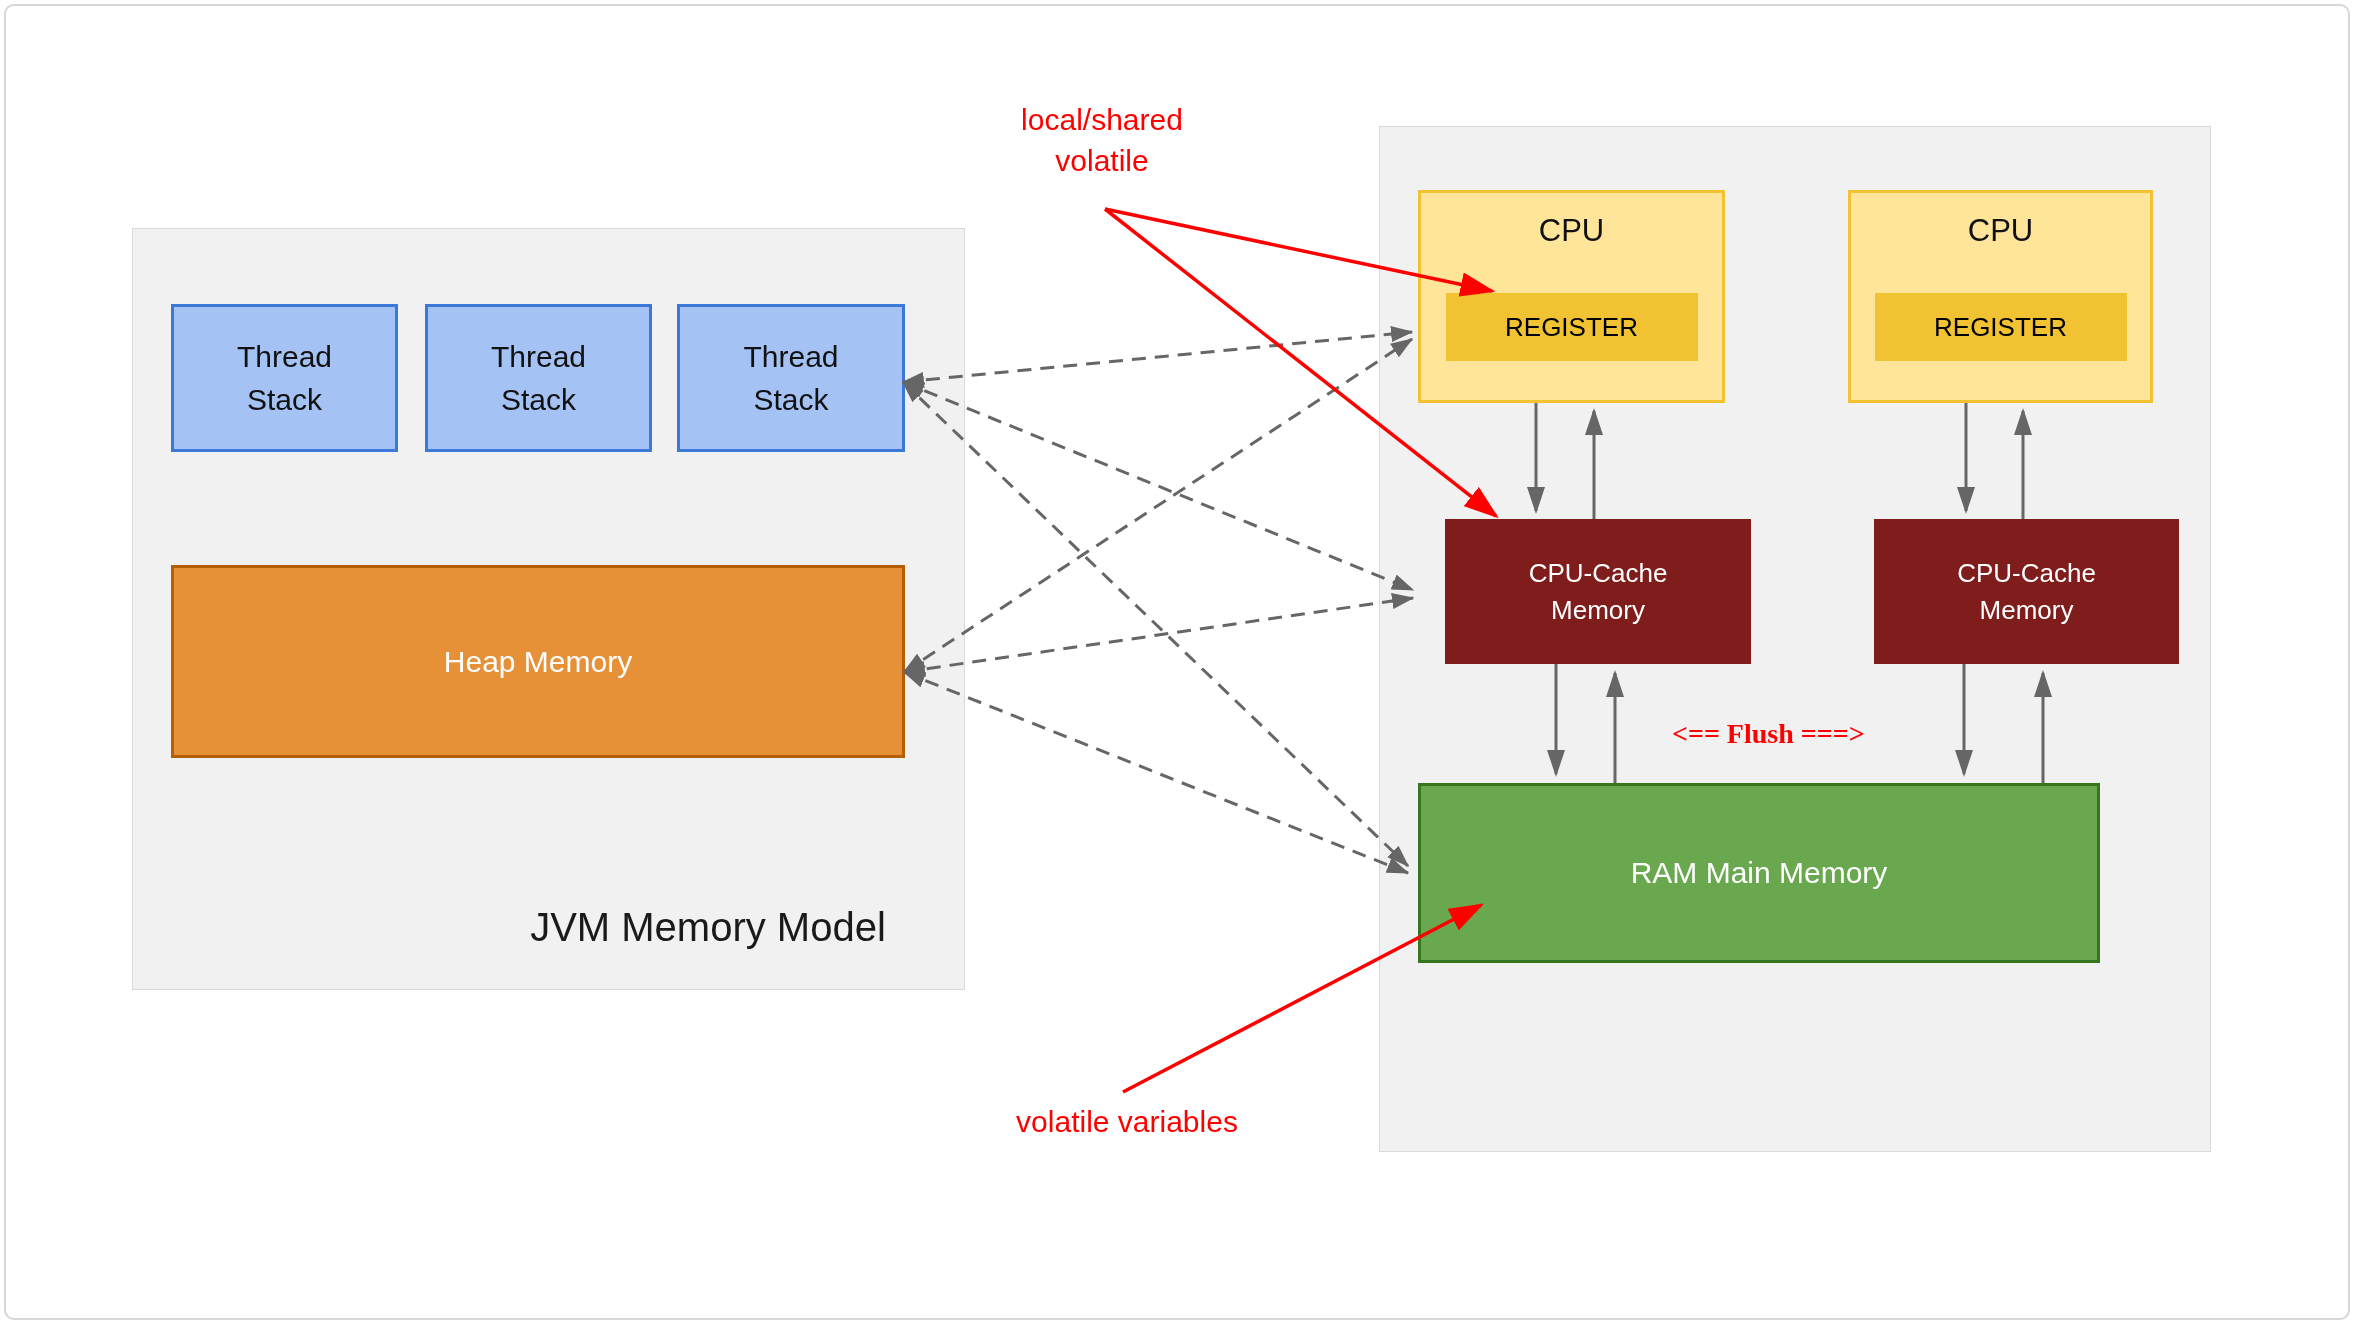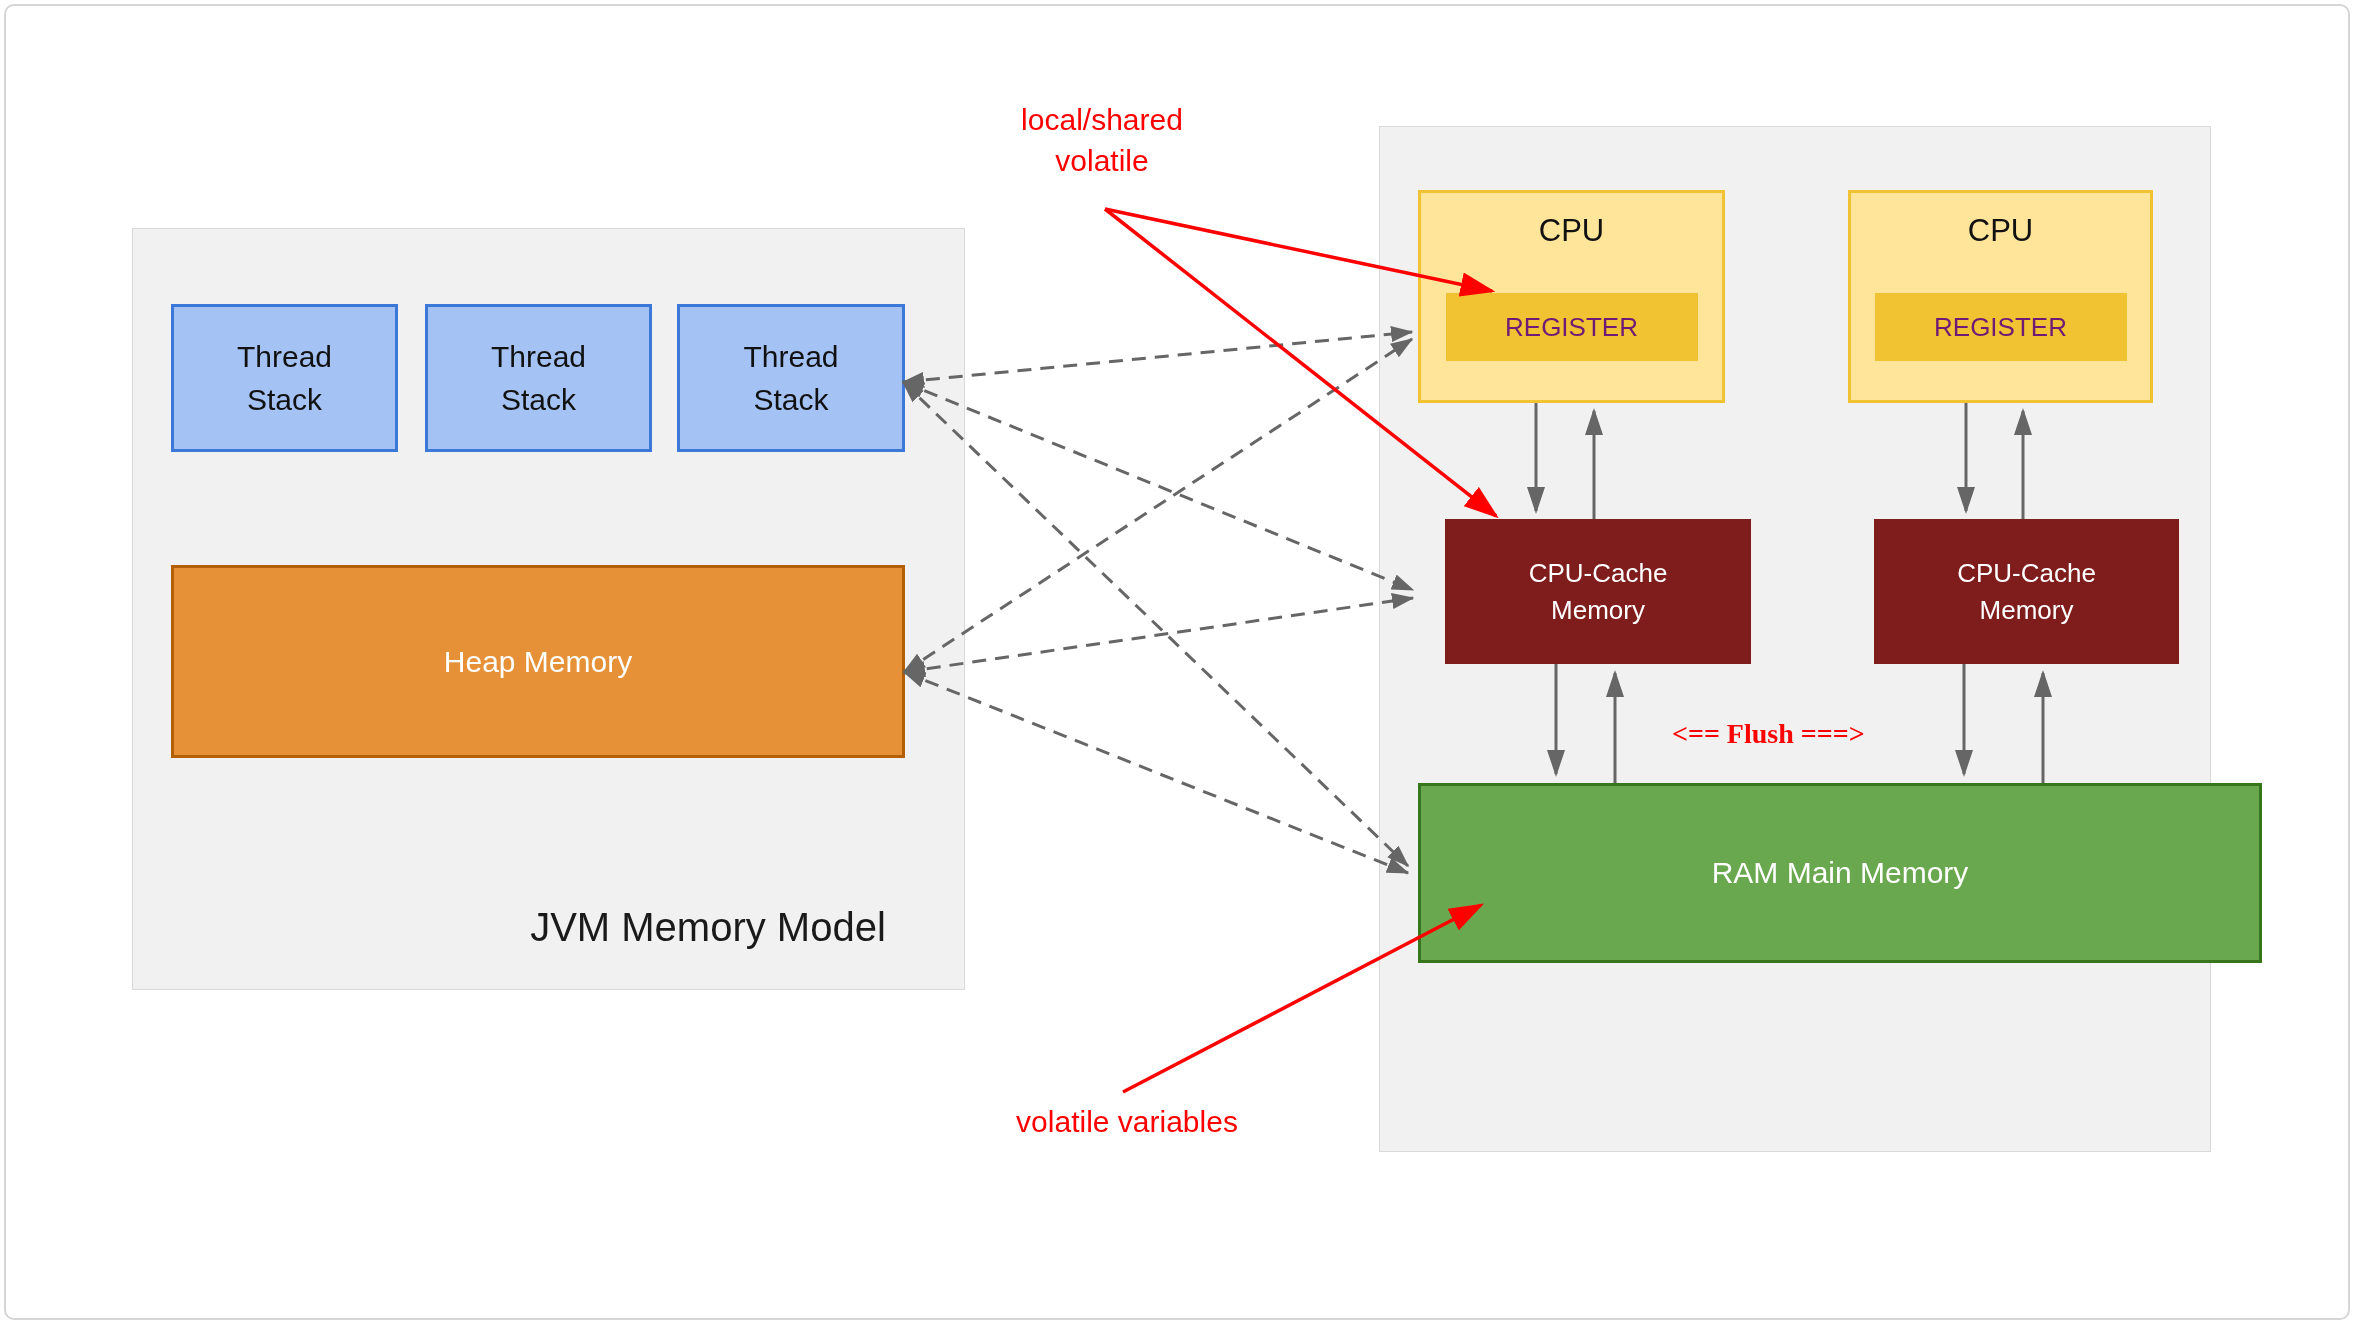--- a/index.html
+++ b/index.html
@@ -13,21 +13,21 @@
   .box{position:absolute;box-sizing:border-box;display:flex;align-items:center;justify-content:center;text-align:center;}
 
   .thread-stack{background:#a4c2f4;border:3px solid #3c78d8;color:#111;font-size:30px;line-height:1.45;}
   .ts-label{width:130px;}
 
   .heap{background:#e69138;border:3px solid #b45f06;color:#ffffff;font-size:30px;}
 
   .cpu-box{background:#ffe599;border:3px solid #f1c232;}
   .cpu-label{position:absolute;left:0;right:0;top:20px;text-align:center;font-size:31px;color:#111;}
   .register{position:absolute;left:50%;transform:translateX(-50%);top:100px;width:252px;height:68px;background:#f1c232;
-            display:flex;align-items:center;justify-content:center;font-size:26px;color:#701a75;}
+            display:flex;align-items:center;justify-content:center;font-size:26px;color:#000000;}
 
   .cache{background:#7f1d1d;border:3px solid #7f1d1d;color:#ffffff;font-size:26px;line-height:1.4;margin-left:26px;}
   .cache-label{width:175px;}
 
   .ram{background:#6aa84f;border:3px solid #38761d;color:#ffffff;font-size:30px;}
 
   .red-note{position:absolute;color:#ff0000;font-size:30px;line-height:1.35;text-align:center;}
   .flush{position:absolute;color:#ff0000;font-size:28px;font-weight:700;white-space:nowrap;}
 
   #arrow-layer{position:absolute;left:0;top:0;width:2354px;height:1324px;pointer-events:none;}
@@ -74,21 +74,21 @@
   <div class="box cache" style="left:1419px;top:519px;width:306px;height:145px;">
     <span class="cache-label">CPU-Cache Memory</span>
   </div>
 
   <div class="box cache" style="left:1848px;top:519px;width:305px;height:145px;">
     <span class="cache-label">CPU-Cache Memory</span>
   </div>
 
   <div class="flush" style="left:1672px;top:718px;font-family:Liberation Serif, serif;">&lt;== Flush ===&gt;</div>
 
-  <div class="box ram" style="left:1418px;top:783px;width:844px;height:180px;">
+  <div class="box ram" style="left:1418px;top:783px;width:682px;height:180px;">
     <span>RAM Main Memory</span>
   </div>
 
 
   <div class="red-note" style="left:997px;top:100px;width:210px;">local/shared volatile</div>
   <div class="red-note" style="left:967px;top:1102px;width:320px;white-space:nowrap;">volatile variables</div>
 
   <svg id="arrow-layer" viewBox="0 0 2354 1324">
     <defs>
       <marker id="ah-gray" markerWidth="9" markerHeight="6" refX="8" refY="3" orient="auto" markerUnits="strokeWidth">

